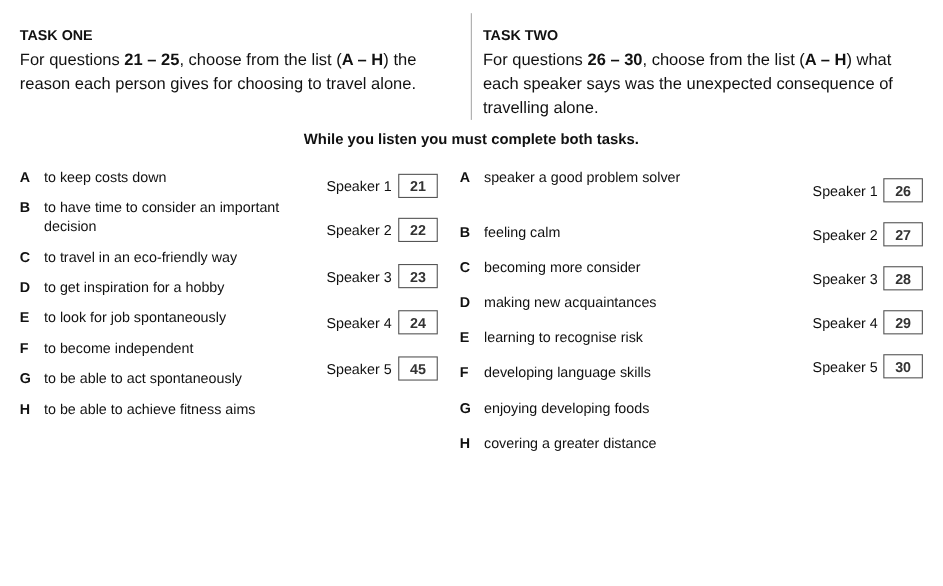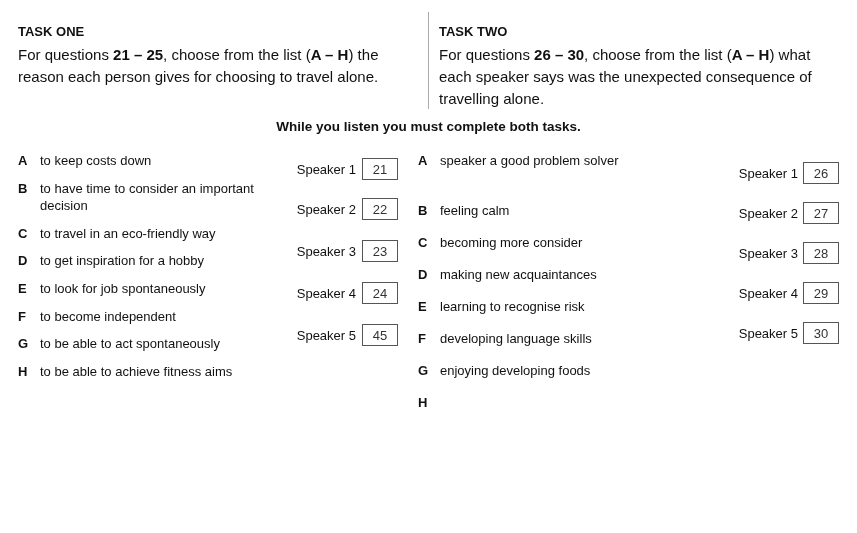--- a/index.html
+++ b/index.html
@@ -79,21 +79,21 @@
       margin-right: 6px;
     }
     .answer-box {
       border: 1px solid #555;
       width: 36px;
       height: 22px;
       display: flex;
       align-items: center;
       justify-content: center;
       font-size: 13px;
-      font-weight: normal;
+      font-weight: bold;
       color: #333;
       background: #fff;
     }
     .right-speaker-label {
       font-size: 13px;
       min-width: 64px;
       text-align: right;
       margin-right: 5px;
     }
     
@@ -269,20 +269,21 @@
         <div class="option-row ropt opt-f">
           <span class="option-letter">F</span>
           <span class="option-text">developing language skills</span>
         </div>
         <div class="option-row ropt opt-g">
           <span class="option-letter">G</span>
           <span class="option-text">enjoying developing foods</span>
         </div>
         <div class="option-row ropt opt-h">
           <span class="option-letter">H</span>
+          <span class="option-text">covering a greater distance</span>
         </div>
       </div>
 
       <div class="rp-speakers-col">
         <div class="rp-speaker-item sp-r1">
           <span class="right-speaker-label">Speaker 1</span>
           <div class="answer-box">26</div>
         </div>
         <div class="rp-speaker-item sp-r2">
           <span class="right-speaker-label">Speaker 2</span>

